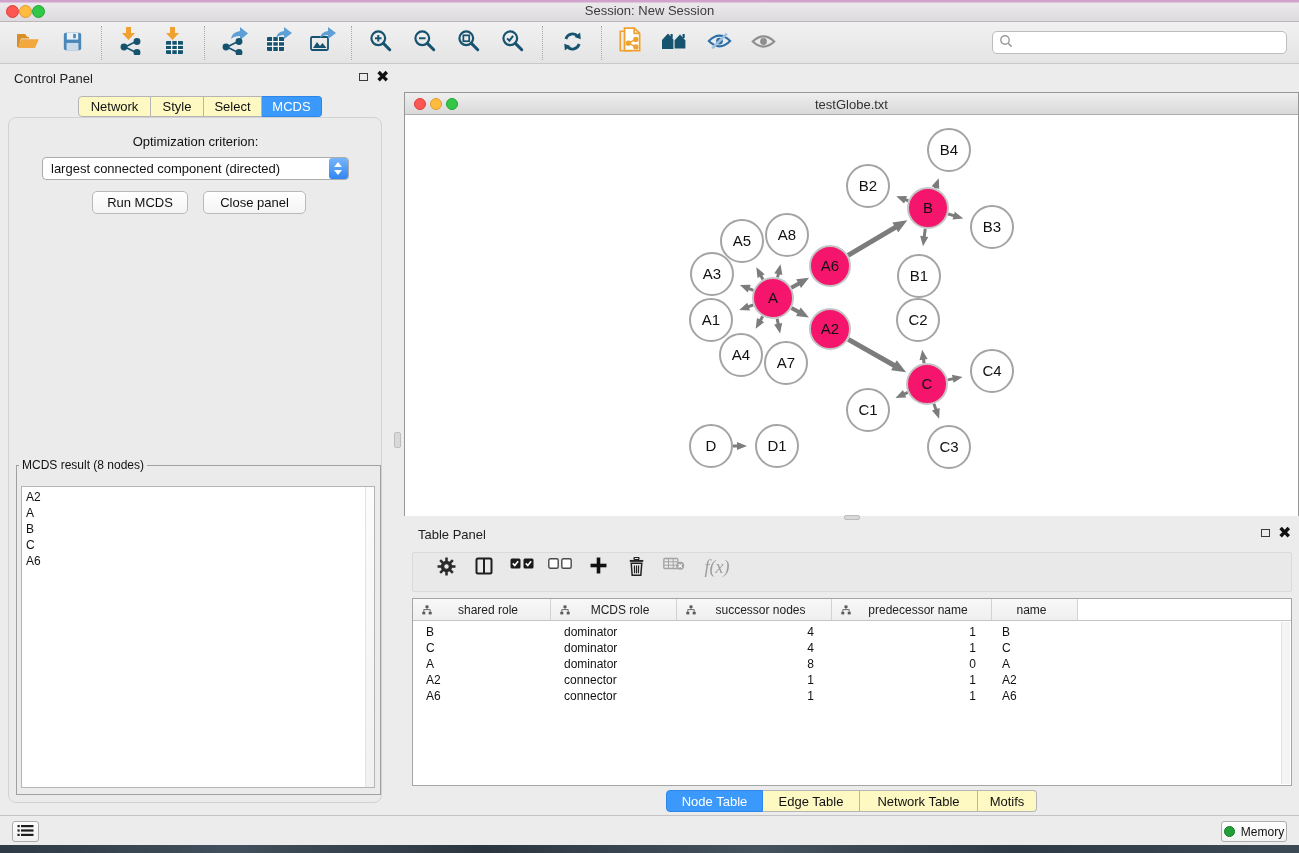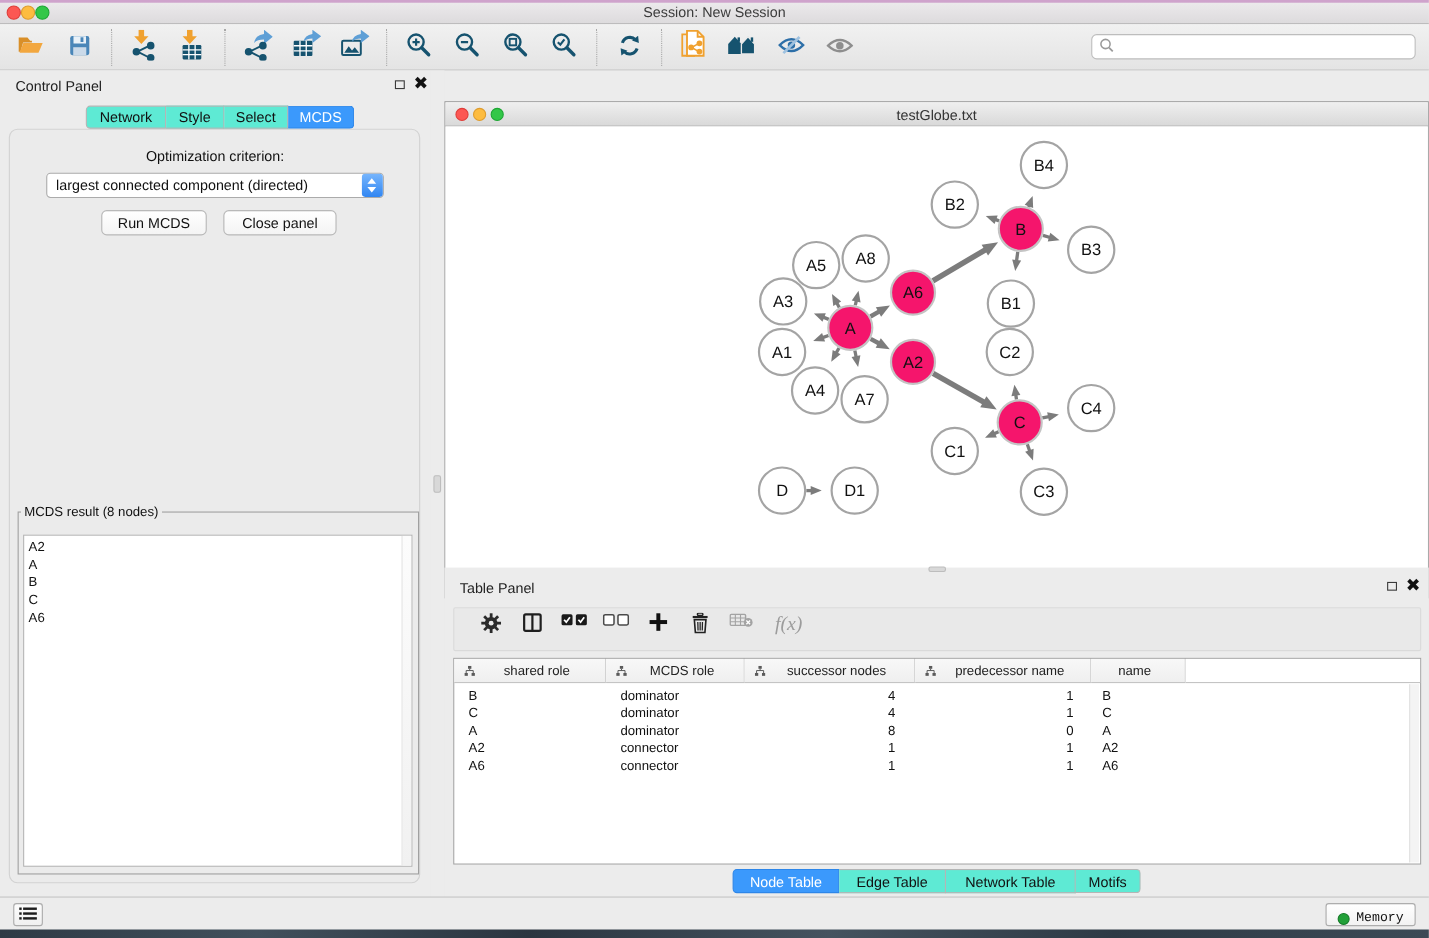--- a/index.html
+++ b/index.html
@@ -34,21 +34,21 @@
   .v-divider .handle { position:absolute; left:3px; top:368px; width:7px; height:16px; background:#D8D8D8; border:1px solid #BDBDBD; border-radius:2px; }
   .right-col { position:absolute; left:404px; top:64px; width:895px; height:751px; }
 
   
   .panel-head { position:absolute; left:0; top:0; right:0; height:28px; }
   .panel-head .ph-title { position:absolute; left:14px; top:7px; font-size:13px; color:#222; }
   .icon-float { position:absolute; width:9px; height:8px; border:1.4px solid #3a3a3a; top:9px; }
   .icon-close { position:absolute; top:3px; font-size:16px; font-weight:bold; color:#111; line-height:20px; }
 
   .tabs { position:absolute; display:flex; height:21px; }
-  .tab { height:21px; border:1px solid #B5B5B5; background:#5eead4; display:flex; align-items:center; justify-content:center;
+  .tab { height:21px; border:1px solid #B5B5B5; background:#fef9c3; display:flex; align-items:center; justify-content:center;
     font-size:13px; color:#111; border-left-width:0; }
   .tab:first-child { border-left-width:1px; border-radius:4px 0 0 4px; }
   .tab:last-child { border-radius:0 4px 4px 0;text-align:center; }
   .tab.active { background:#3B99FC; border-color:#2E86E8; color:#fff; }
 
   .cp-body { position:absolute; left:8px; top:53px; width:374px; height:686px; background:#EBEBEB;
     border:1px solid #D2D2D2; border-radius:8px; }
   .opt-label { position:absolute; left:0; width:391px; top:70px; text-align:center; font-size:13px; color:#111; }
   .dropdown { position:absolute; left:42px; top:93px; width:307px; height:23px; background:#fff; border:1px solid #ABABAB;
     border-radius:4px; display:flex; align-items:center; }
@@ -100,22 +100,22 @@
   .c3 { width:160px; text-align:right; padding-right:16px; }
   .c4 { width:86px; padding-left:10px; }
   .dt-scroll { position:absolute; right:1px; top:23px; bottom:1px; width:9px; background:#F4F4F4; border-left:1px solid #E2E2E2; }
 
   .tp-tabs { position:absolute; top:270px; left:0; width:895px; display:flex; justify-content:center; }
 
   
   .statusbar { position:absolute; left:0; top:815px; width:1299px; height:30px; background:#ECECEC; border-top:1px solid #C4C4C4; }
   .sb-listbtn { position:absolute; left:12px; top:5px; width:27px; height:21px; background:linear-gradient(#FDFDFD,#F0F0F0);
     border:1px solid #ACACAC; border-radius:3px; display:flex; align-items:center; justify-content:center; }
-  .memory-btn { position:absolute; right:12px; top:5px; width:82px; height:21px; background:linear-gradient(#FFFFFF,#F2F2F2);
-    border:1px solid #ADADAD; border-radius:3px; display:flex; align-items:flex-end; justify-content:center; font-size:12px; color:#111;font-family:Liberation Mono, monospace; }
+  .memory-btn { position:absolute; right:12px; top:5px; width:66px; height:21px; background:linear-gradient(#FFFFFF,#F2F2F2);
+    border:1px solid #ADADAD; border-radius:3px; display:flex; align-items:center; justify-content:center; font-size:12px; color:#111; }
   .memory-dot { width:11px; height:11px; border-radius:50%; background:#21A038; border:1px solid #157A28; margin-right:6px; }
   .wallpaper { position:absolute; left:0; top:845px; width:1299px; height:8px;
     background:linear-gradient(90deg,#2E3A45,#41505C 18%,#2B3540 37%,#45535F 58%,#2E3A45 78%,#3C4A56 100%); }
 </style>
 </head>
 <body>
 
 <div id="app">
 
   <div class="titlebar">

